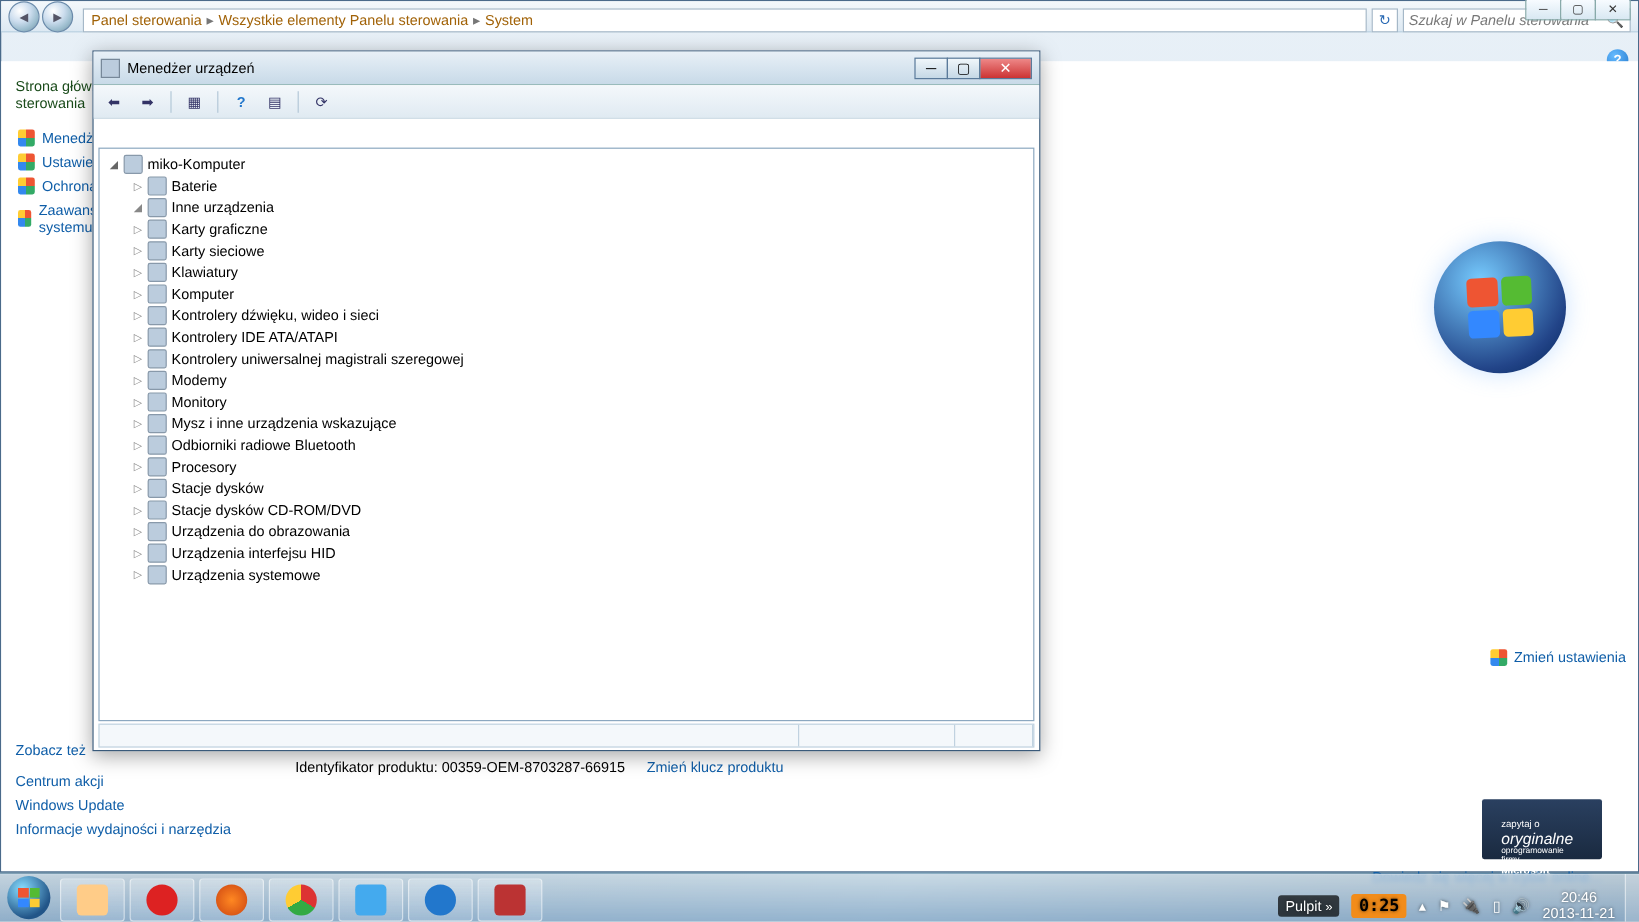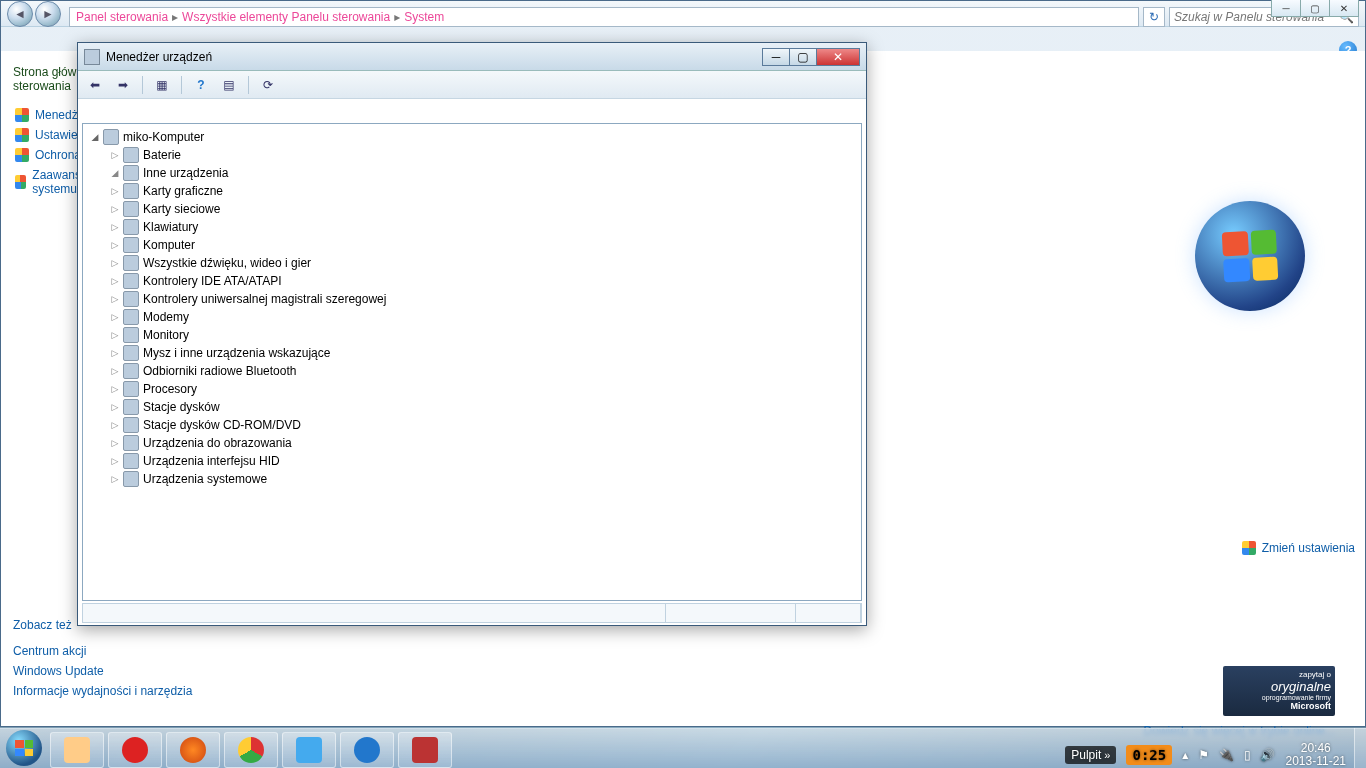--- a/index.html
+++ b/index.html
@@ -2,21 +2,21 @@
 <html><head>
 <meta charset="utf-8">
 <style>
 *{margin:0;padding:0;box-sizing:border-box;font-family:"Segoe UI",Tahoma,sans-serif;font-size:12px}
 body{width:1366px;height:768px;overflow:hidden;background:linear-gradient(135deg,#a8c4d4 0%,#7a9bb0 40%,#8db0c4 70%,#6a8a9f 100%);position:relative}
 .bg-window{position:absolute;left:0;top:0;width:1366px;height:727px;background:linear-gradient(#e8f0f7,#d9e6f1);border:1px solid #4a6a8a}
 .bg-titlebar{height:26px;background:linear-gradient(#f4f8fb,#dde9f3);display:flex;align-items:center;padding:0 6px;border-bottom:1px solid #b8d0e0}
 .bg-titlebar .nav-btns{display:flex;gap:2px;margin-right:8px}
 .nav-circle{width:26px;height:26px;border-radius:50%;background:radial-gradient(circle at 35% 30%,#fff,#cde 40%,#9bc 70%,#789);border:1px solid #6a8aaa;display:flex;align-items:center;justify-content:center;color:#556}
 .bc{display:flex;align-items:center;gap:4px;flex:1;background:#fff;border:1px solid #a5b8c8;height:20px;padding:0 6px;margin-top:6px}
-.bc span{color:#ec4899}
+.bc span{color:#a16207}
 .bc .sep{color:#777}
 .bc-refresh{width:22px;height:20px;border:1px solid #a5b8c8;background:#fff;margin-top:6px;margin-left:4px;display:flex;align-items:center;justify-content:center;color:#2a6ab4}
 .search-box{width:190px;height:20px;background:#fff;border:1px solid #a5b8c8;margin-left:4px;margin-top:6px;display:flex;align-items:center;padding:0 4px;color:#777;font-style:italic}
 .search-box .mag{margin-left:auto;color:#2a6ab4;font-style:normal}
 .win-ctrl{position:absolute;right:6px;top:-2px;display:flex}
 .win-ctrl div{width:30px;height:18px;border:1px solid #8aa;background:linear-gradient(#f7fbff,#d8e8f2);display:flex;align-items:center;justify-content:center;color:#333;font-family:Arial;font-size:10px;margin-left:-1px}
 .bg-body{position:absolute;top:50px;left:0;right:0;bottom:0;background:#fff;display:flex}
 .left-pane{width:195px;padding:10px 6px 10px 12px;border-right:none}
 .left-item{display:flex;align-items:center;gap:6px;color:#0f5ea8;padding:3px 2px;cursor:default}
 .shield{width:14px;height:14px;border-radius:2px;background:conic-gradient(#e53 0 25%,#3a6 0 50%,#38e 0 75%,#fc3 0)}
@@ -25,21 +25,21 @@
 .help-icon{position:absolute;right:8px;top:40px;width:18px;height:18px;border-radius:50%;background:radial-gradient(circle at 35% 30%,#6bf,#27c);color:#fff;display:flex;align-items:center;justify-content:center;font-weight:bold;font-size:11px}
 .info-link{color:#0f5ea8}
 .logo-area{position:absolute;right:60px;top:150px;width:110px;height:110px}
 .win-orb{width:110px;height:110px;border-radius:50%;background:radial-gradient(circle at 35% 30%,#7cf,#248 70%,#025);display:flex;align-items:center;justify-content:center;box-shadow:0 0 20px #6af5}
 .flag{width:54px;height:50px;display:grid;grid-template:1fr 1fr/1fr 1fr;gap:3px;transform:rotate(-3deg)}
 .flag div:nth-child(1){background:#e53;border-radius:4px}
 .flag div:nth-child(2){background:#5b3;border-radius:4px}
 .flag div:nth-child(3){background:#38f;border-radius:4px}
 .flag div:nth-child(4){background:#fc3;border-radius:4px}
 .change-link{position:absolute;right:10px;top:490px;display:flex;align-items:flex-end;gap:6px}
-.genuine-badge{position:absolute;right:30px;top:615px;width:112px;height:50px;background:linear-gradient(#2a4060,#1a2a40);color:#fff;font-size:9px;padding:4px;border-radius:2px;text-align:right}
+.genuine-badge{position:absolute;right:30px;top:615px;width:100px;height:50px;background:linear-gradient(#2a4060,#1a2a40);color:#fff;font-size:9px;padding:16px;border-radius:2px;text-align:left}
 .online-link{position:absolute;right:30px;top:673px;color:#0f5ea8}
 .seealso{position:absolute;left:12px;bottom:25px}
 .seealso-head{color:#555;margin-bottom:6px}
 .seealso div{color:#0f5ea8;padding:3px 0}
 
 .dm{position:absolute;left:77px;top:42px;width:790px;height:584px;background:#fff;border:1px solid #3a5a7a;box-shadow:0 4px 16px rgba(0,0,0,.35)}
 .dm-title{height:28px;background:linear-gradient(#e8f0f7,#c8dae8);display:flex;align-items:center;padding:0 6px;border-bottom:1px solid #9bb}
 .dm-title-icon{width:16px;height:16px;background:#bcd;border:1px solid #789;margin-right:6px}
 .dm-title-text{flex:1;color:#000}
 .dm-btns{display:flex}
@@ -152,20 +152,24 @@
               <div></div>
             </div>
           </div>
       </div>
       <div class="change-link">
         <span class="shield"></span>
         <span class="info-link">Zmień ustawienia</span>
       </div>
 
       <div style="position:absolute;left:50px;top:575px">
+        <div style="margin-top:6px;display:flex;gap:18px">
+          <span><span>Identyfikator produktu:</span> <span>00359-OEM-8703287-66915</span></span>
+          <span class="info-link">Zmień klucz produktu</span>
+        </div>
       </div>
 
       <div class="genuine-badge">
         <div style="font-size:8px">zapytaj o</div>
         <div style="font-size:13px;font-style:italic">oryginalne</div>
         <div style="font-size:7px">oprogramowanie firmy</div>
         <div style="font-size:9px;font-weight:bold">Microsoft</div>
       </div>
       <div class="online-link">Dowiedz się więcej w trybie online...</div>
     </div>
@@ -227,21 +231,21 @@
           <span>Klawiatury</span>
         </div>
         <div class="node lvl1">
           <span class="exp">▷</span>
           <span class="icon16"></span>
           <span>Komputer</span>
         </div>
         <div class="node lvl1">
           <span class="exp">▷</span>
           <span class="icon16"></span>
-          <span>Wszystkie dźwięku, wideo i gier</span>
+          <span>Kontrolery dźwięku, wideo i sieci</span>
         </div>
         <div class="node lvl1">
           <span class="exp">▷</span>
           <span class="icon16"></span>
           <span>Kontrolery IDE ATA/ATAPI</span>
         </div>
         <div class="node lvl1">
           <span class="exp">▷</span>
           <span class="icon16"></span>
           <span>Kontrolery uniwersalnej magistrali szeregowej</span>

